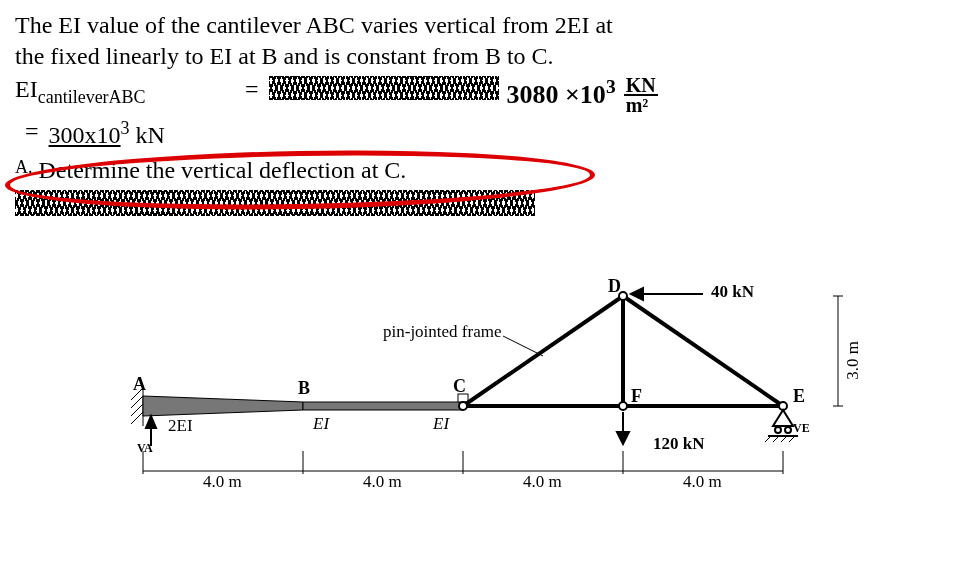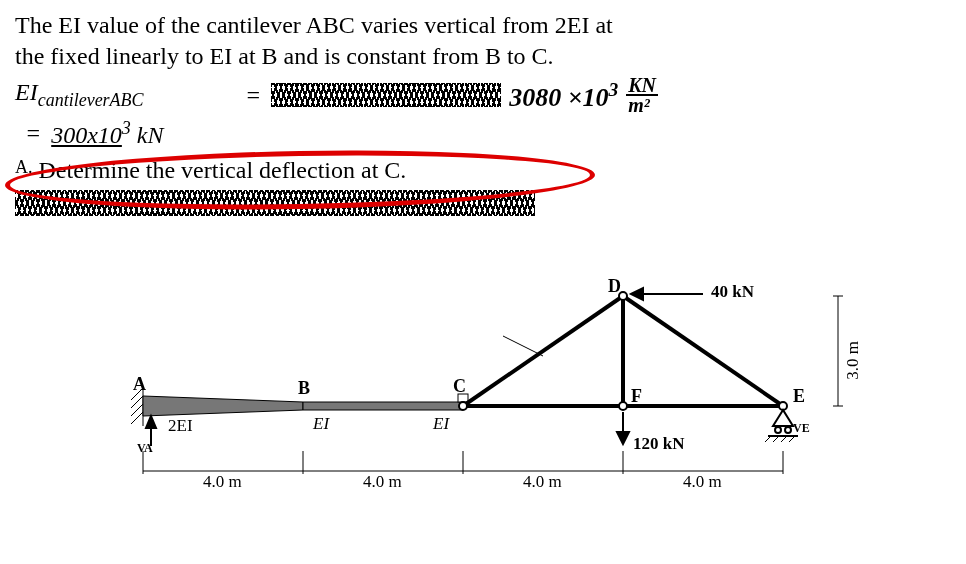--- a/index.html
+++ b/index.html
@@ -6,21 +6,21 @@
     margin: 0;
     padding: 10px 15px;
     font-family: "Times New Roman", serif;
     font-size: 24px;
     color: #000;
     width: 966px;
     box-sizing: border-box;
     background: #fff;
   }
   .intro-line { line-height: 1.3; }
-  .eq-row { display: flex; align-items: center; margin-top: 4px; position: relative; font-style: italic; }
+  .eq-row { display: flex; margin-top: 4px; position: relative; }
   .eq-label { min-width: 230px; }
   .sub { font-size: 0.75em; vertical-align: sub; }
   .sup { font-size: 0.75em; vertical-align: super; }
   .scribble-line {
     display: inline-block;
     width: 230px;
     height: 24px;
     background: repeating-linear-gradient(
       110deg, #000 0 2px, transparent 2px 5px
     ), repeating-linear-gradient(
@@ -228,23 +228,24 @@
   <span class="node-label" style="left:690px; top:130px;">E</span>
   <span class="node-label" style="left:528px; top:130px;">F</span>
 
   <span class="dim-label" style="left:65px; top:160px; ">2EI</span>
   <span class="dim-label" style="left:210px; top:158px; font-style:italic;">EI</span>
   <span class="dim-label" style="left:330px; top:158px; font-style:italic;">EI</span>
 
   <span class="hand-label" style="left:34px; top:185px;">VA</span>
   <span class="hand-label" style="left:690px; top:165px;">VE</span>
 
+  <span class="dim-label" style="left:280px; top:66px;">pin-jointed frame</span>
 
   <span class="small-bold" style="left:608px; top:26px;text-align:right;">40 kN</span>
-  <span class="small-bold" style="left:530px; top:178px;">120 kN</span>
+  <span class="small-bold" style="left:550px; top:178px;">120 kN</span>
 
   <span class="dim-label" style="left:100px; top:216px;">4.0 m</span>
   <span class="dim-label" style="left:260px; top:216px;">4.0 m</span>
   <span class="dim-label" style="left:420px; top:216px;">4.0 m</span>
   <span class="dim-label" style="left:580px; top:216px;">4.0 m</span>
 
   <span class="dim-label" style="left:740px; top:85px; writing-mode:vertical-rl; transform:rotate(180deg);">3.0 m</span>
 
 </div>
 

